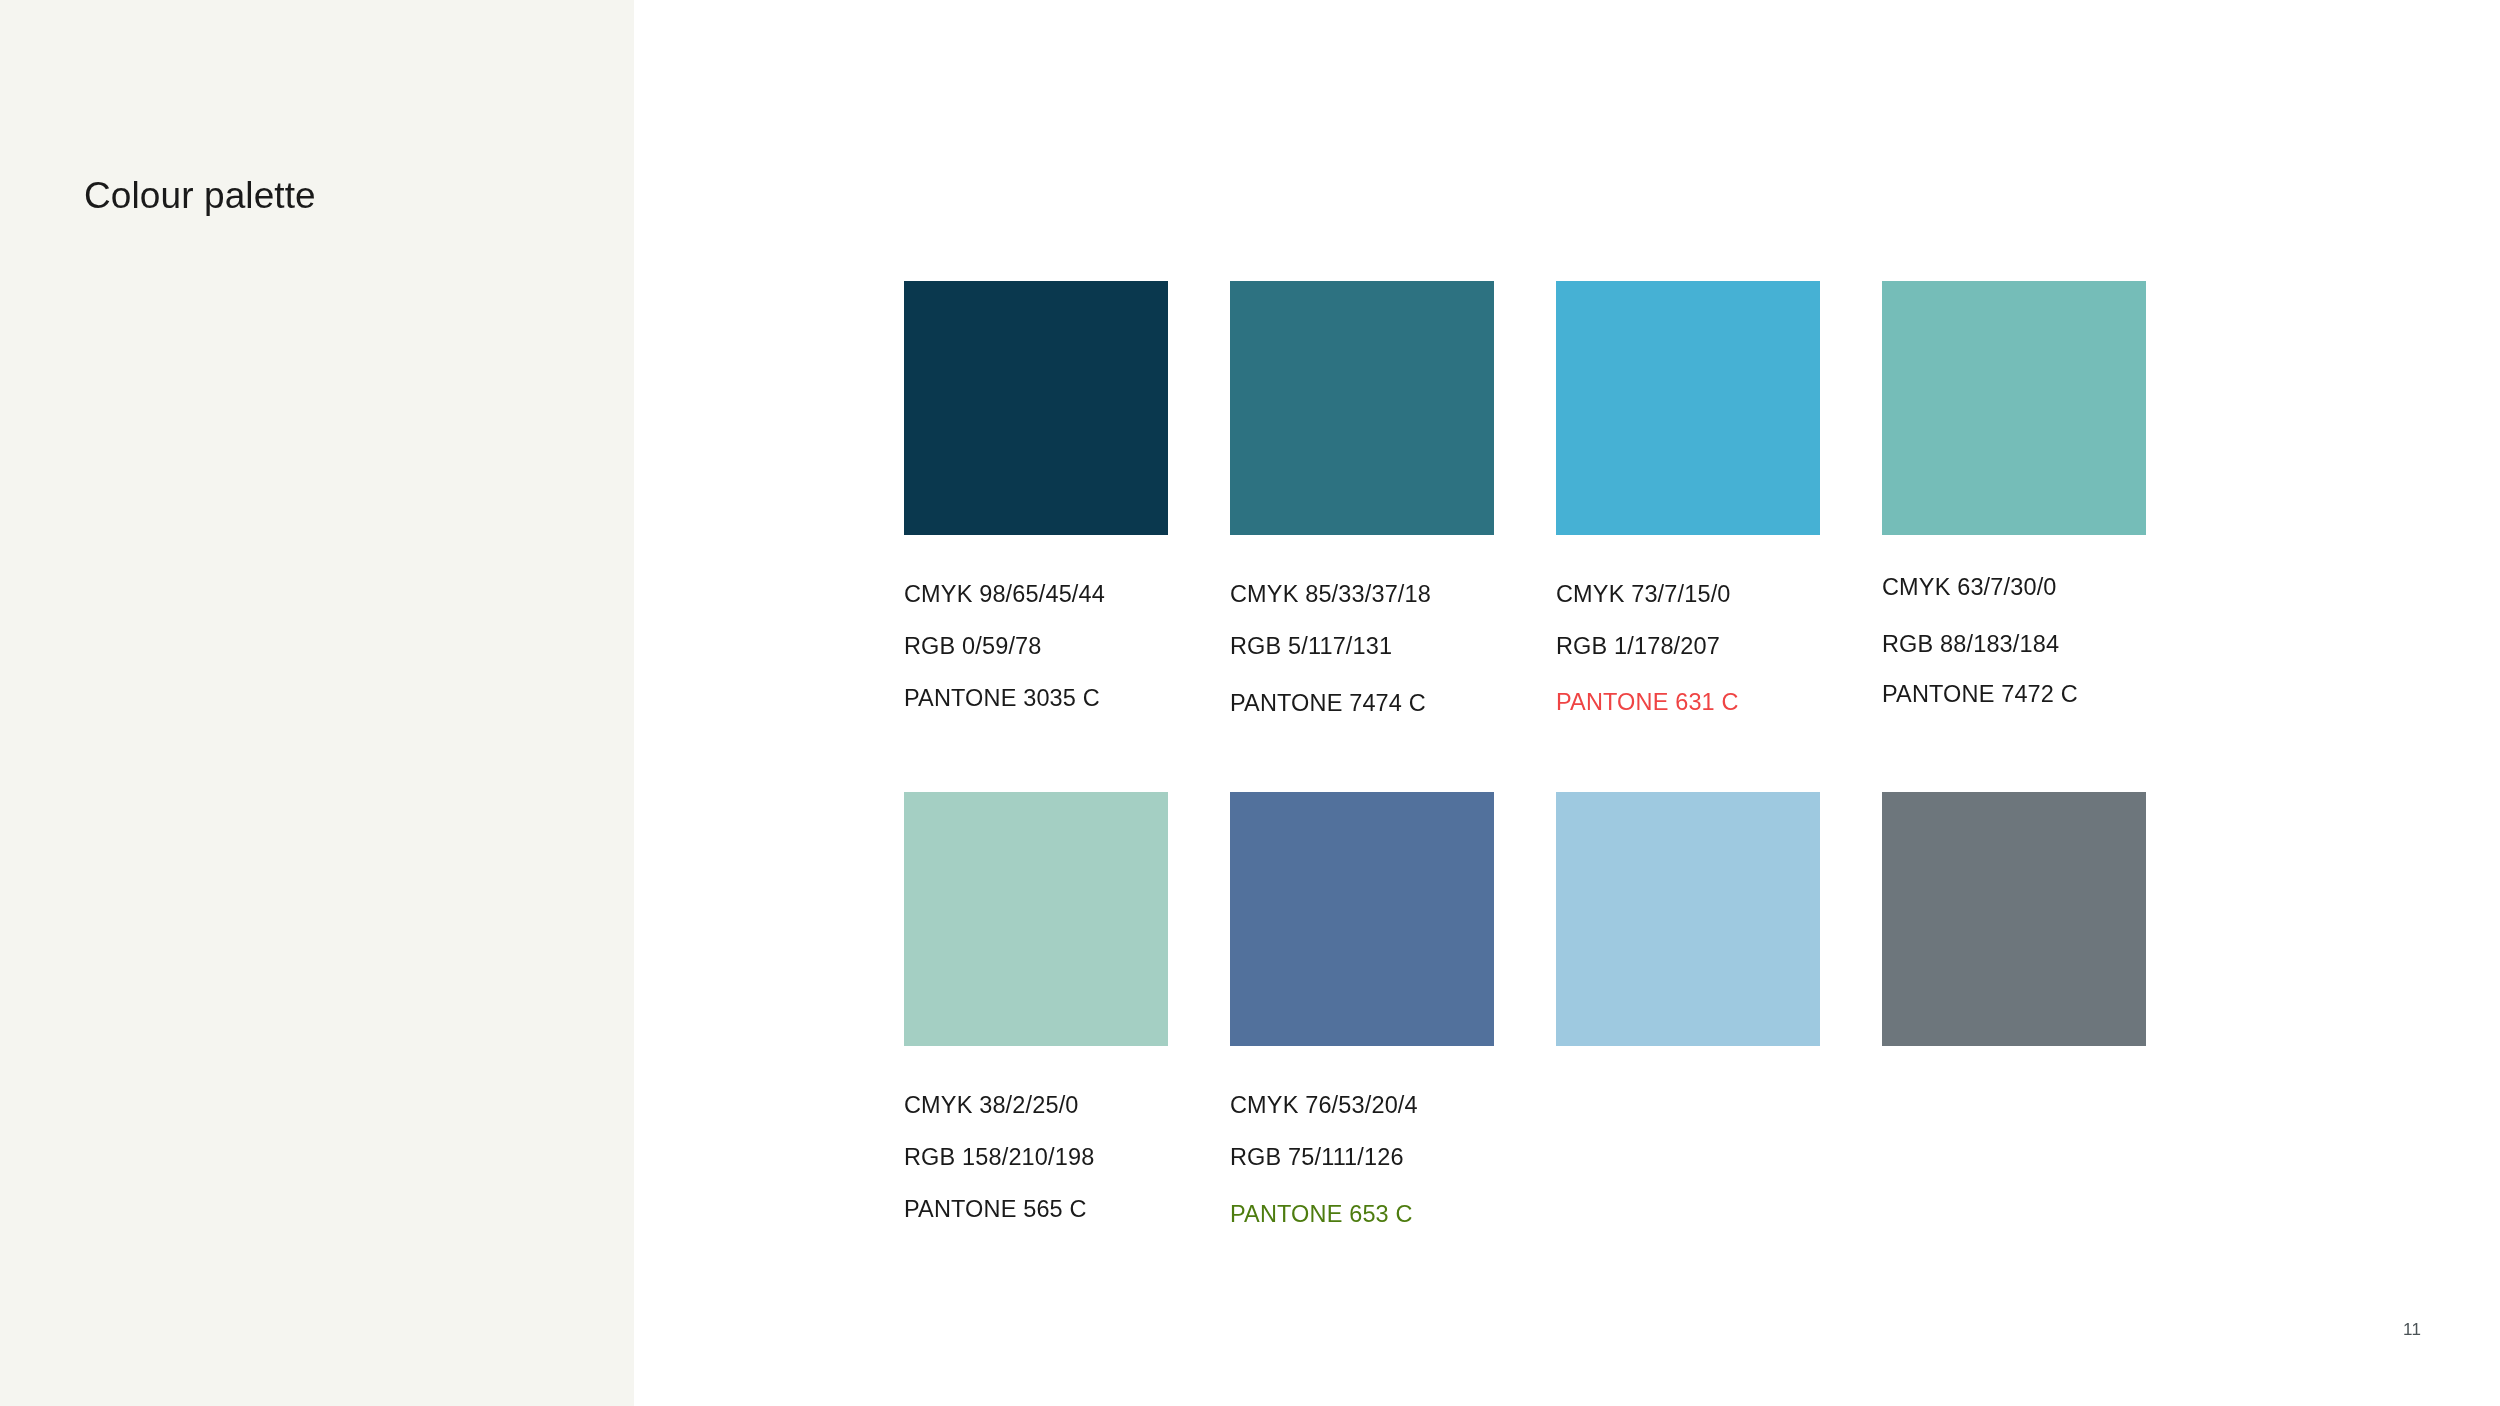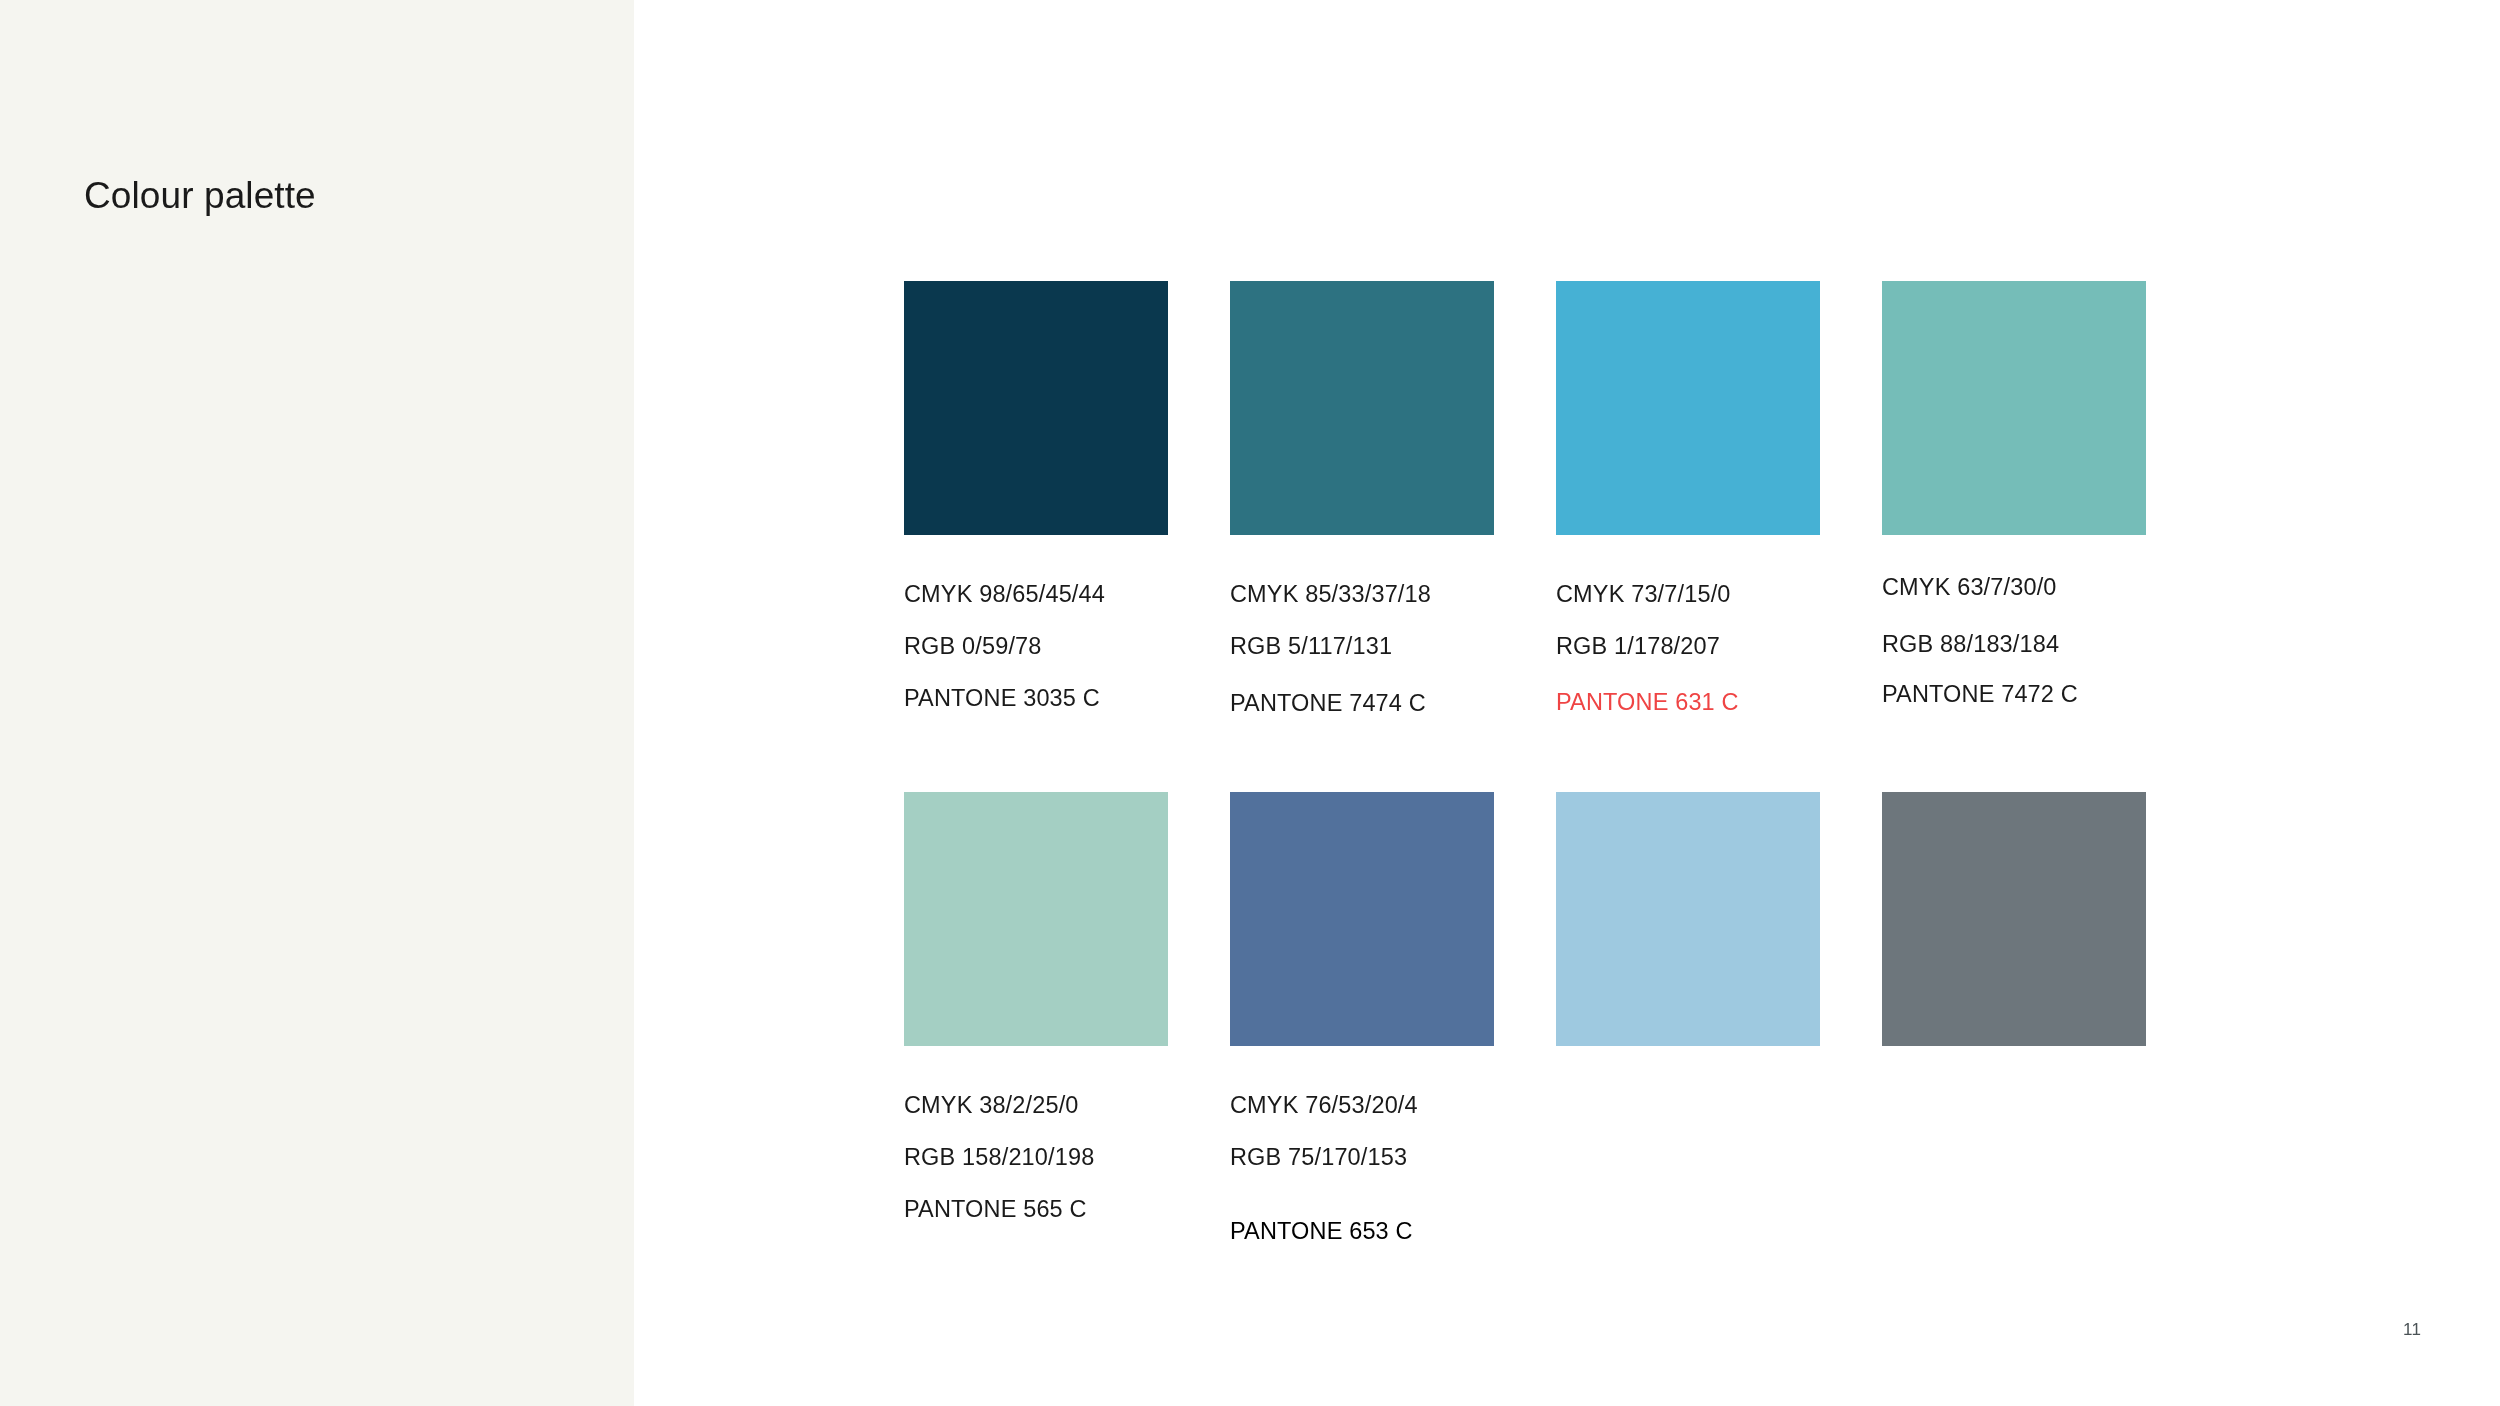--- a/index.html
+++ b/index.html
@@ -175,22 +175,22 @@
           <span class="meta-line cmyk" style="color: rgb(26, 26, 26);">CMYK 38/2/25/0</span>
           <span class="meta-line rgb" style="color: rgb(26, 26, 26);">RGB 158/210/198</span>
           <span class="meta-line pantone" style="color: rgb(26, 26, 26);">PANTONE 565 C</span>
         </div>
       </div>
 
       <div class="swatch-cell c1">
         <div class="swatch-chip" style="background: rgb(82, 113, 156);"></div>
         <div class="swatch-meta">
           <span class="meta-line cmyk" style="color: rgb(26, 26, 26);">CMYK 76/53/20/4</span>
-          <span class="meta-line rgb" style="color: rgb(26, 26, 26);">RGB 75/170/153</span>
-          <span class="meta-line pantone" style="color: #000000; margin-top: 17px;">PANTONE 653 C</span>
+          <span class="meta-line rgb" style="color: rgb(26, 26, 26);">RGB 75/111/126</span>
+          <span class="meta-line pantone" style="color: #4d7c0f;">PANTONE 653 C</span>
         </div>
       </div>
 
       <div class="swatch-cell c2">
         <div class="swatch-chip" style="background: rgb(158, 201, 224);"></div>
       </div>
 
       <div class="swatch-cell c3">
         <div class="swatch-chip" style="background: rgb(109, 118, 124);"></div>
       </div>

